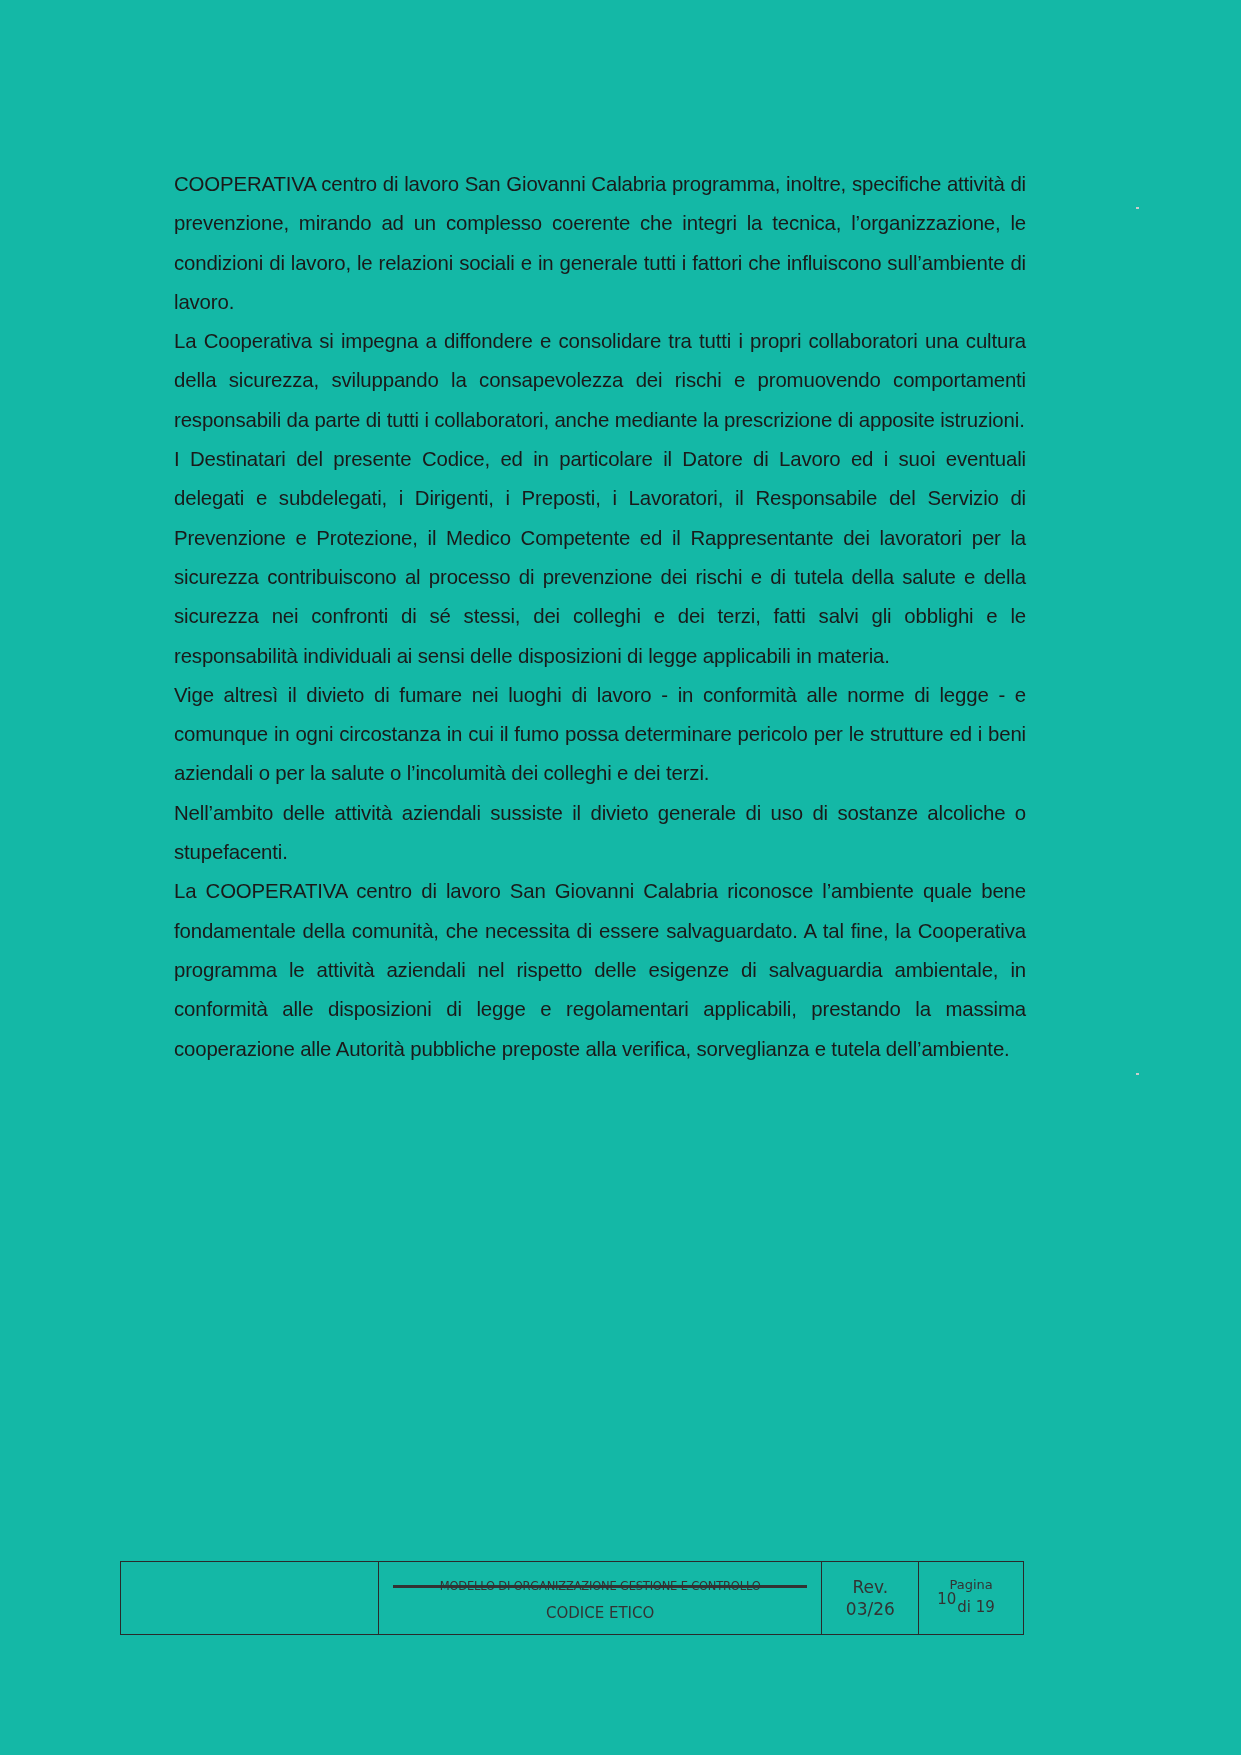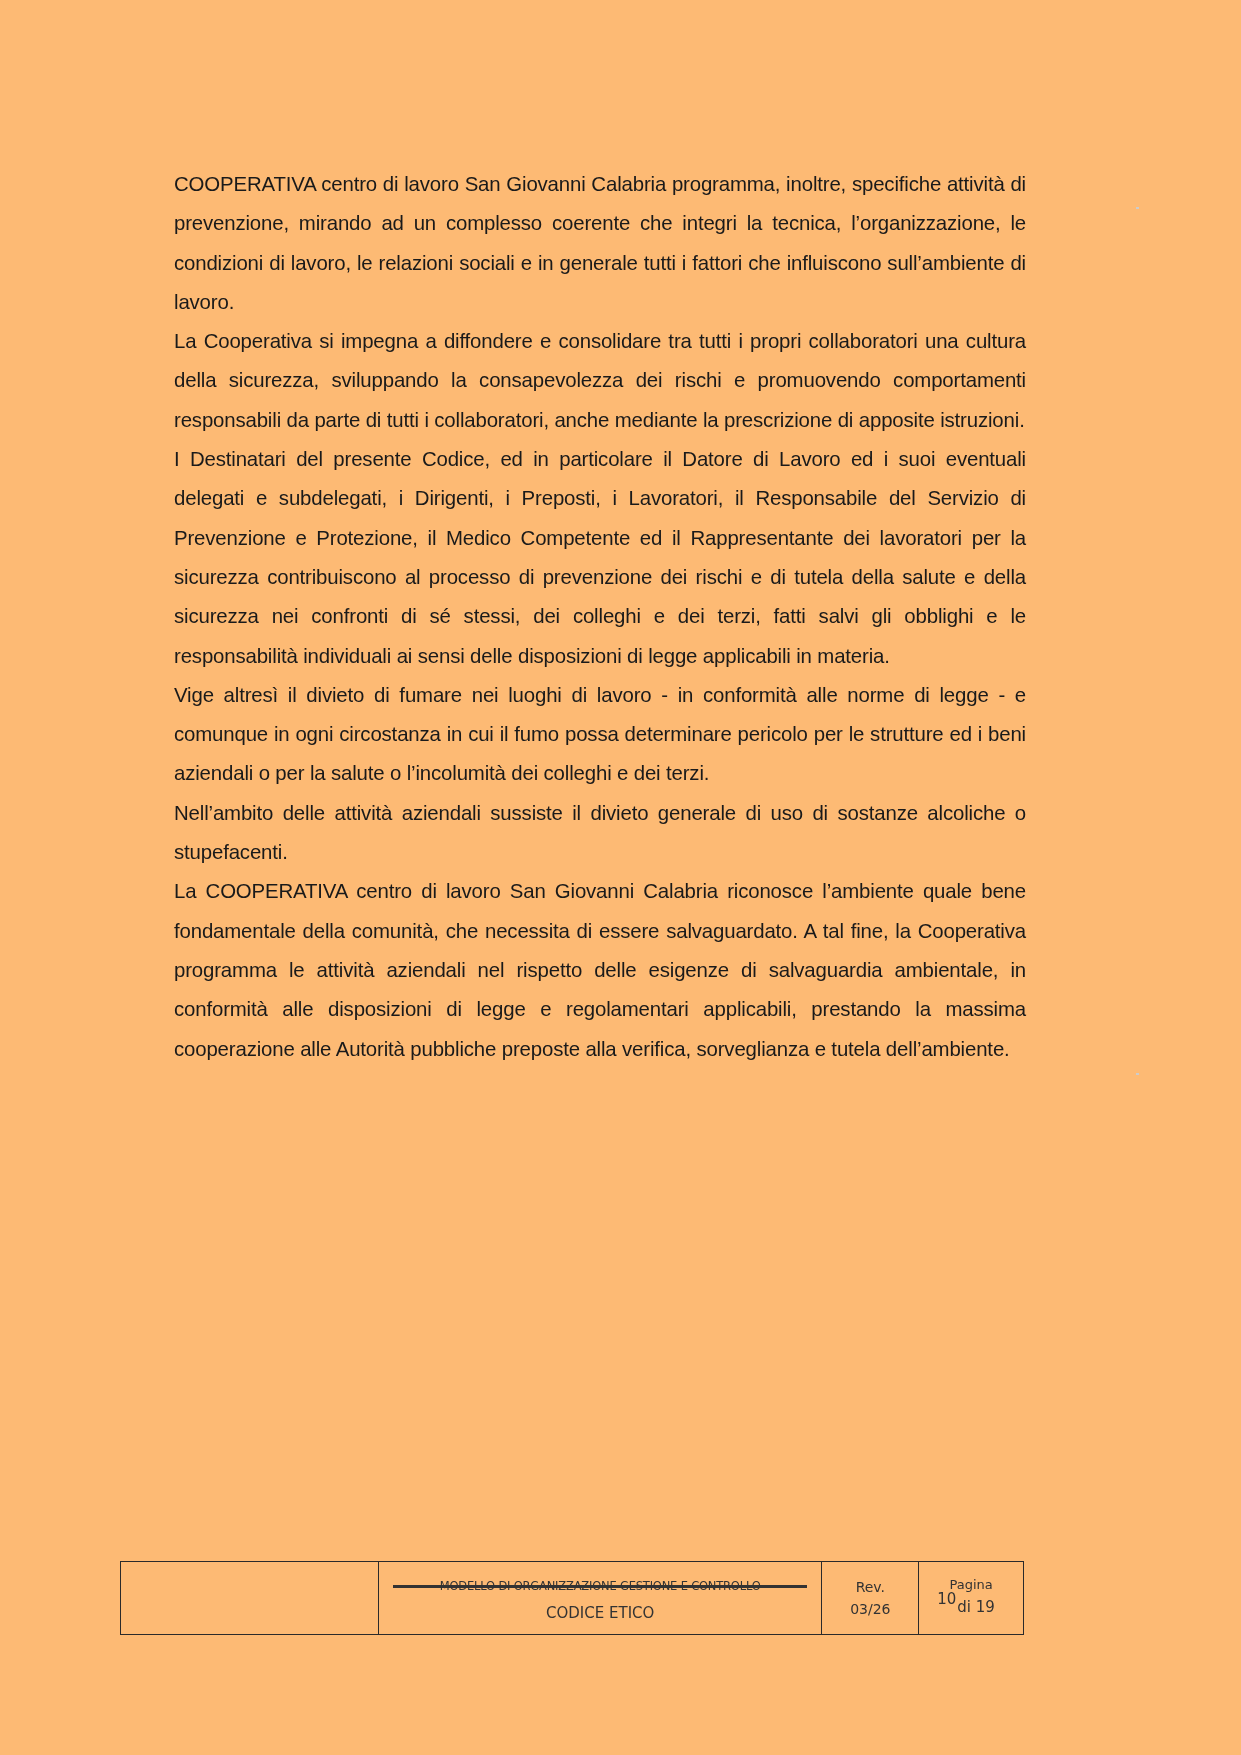--- a/index.html
+++ b/index.html
@@ -1,18 +1,18 @@
 <!DOCTYPE html>
 <html><head>
 <meta charset="utf-8">
 <style>
   html, body { margin: 0; padding: 0; background: #ffffff; }
   body { width: 1241px; height: 1755px; position: relative; overflow: hidden; }
   .page {
-    position: absolute; left: 0; top: 0; width: 1241px; height: 1755px; background: #fdba74;
+    position: absolute; left: 0; top: 0; width: 1241px; height: 1755px; background: #14b8a6;
   }
   .body-text {
     position: absolute; left: 174px; top: 165px; width: 852px;
     font-family: "Liberation Sans", sans-serif;
     font-size: 20.4px;
     line-height: 39.3px;
     color: #1a1a1a;
     text-align: justify;
     letter-spacing: -0.15px;
   }
@@ -40,21 +40,21 @@
   .c-rev { width: 96px; text-align: center; }
   .c-page { width: 104px; text-align: center; position: relative; }
   .title-line1 {
     font-size: 11.5px; color: #333; letter-spacing: -0.2px; position: relative; display: inline-block;
     margin-top: 2px;
   }
   .title-bar {
     position: absolute; left: 14px; right: 14px; top: 23px; height: 3px; background: #333;
   }
   .title-line2 { font-size: 15px; color: #333; margin-top: 10px; }
-  .rev-label, .rev-value { font-size: 14px; color: #333; line-height: 22px; }
+  .rev-label, .rev-value { font-size: 17px; color: #333; line-height: 22px; }
   .page-label { font-size: 13px; color: #333; line-height: 18px; display: block; margin-top: -2px; }
   .page-row { position: relative; height: 24px; }
   .page-num { position: absolute; left: 18px; top: -4px; font-size: 15px; color: #333; }
   .page-of { position: absolute; left: 38px; top: 4px; font-size: 15px; color: #333; }
   .speck { position: absolute; width: 3px; height: 2px; background: #ccc; }
 </style>
 </head>
 <body>
 
 <div class="page">

